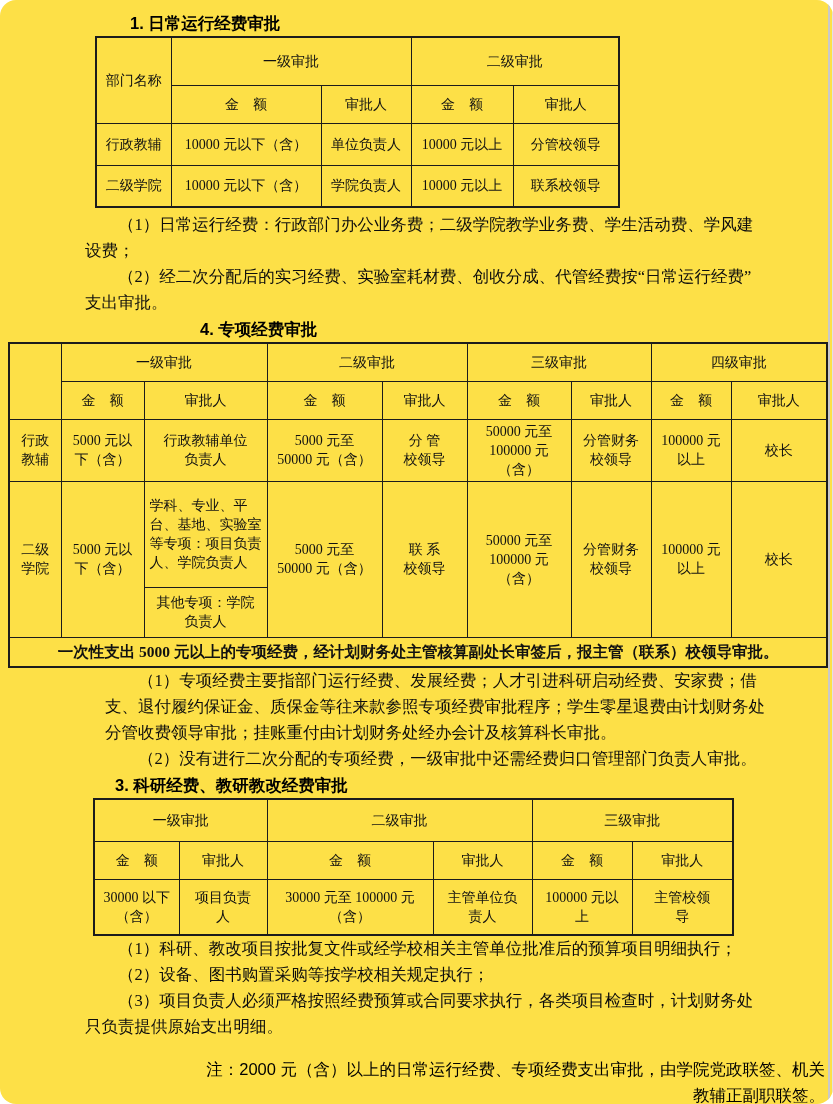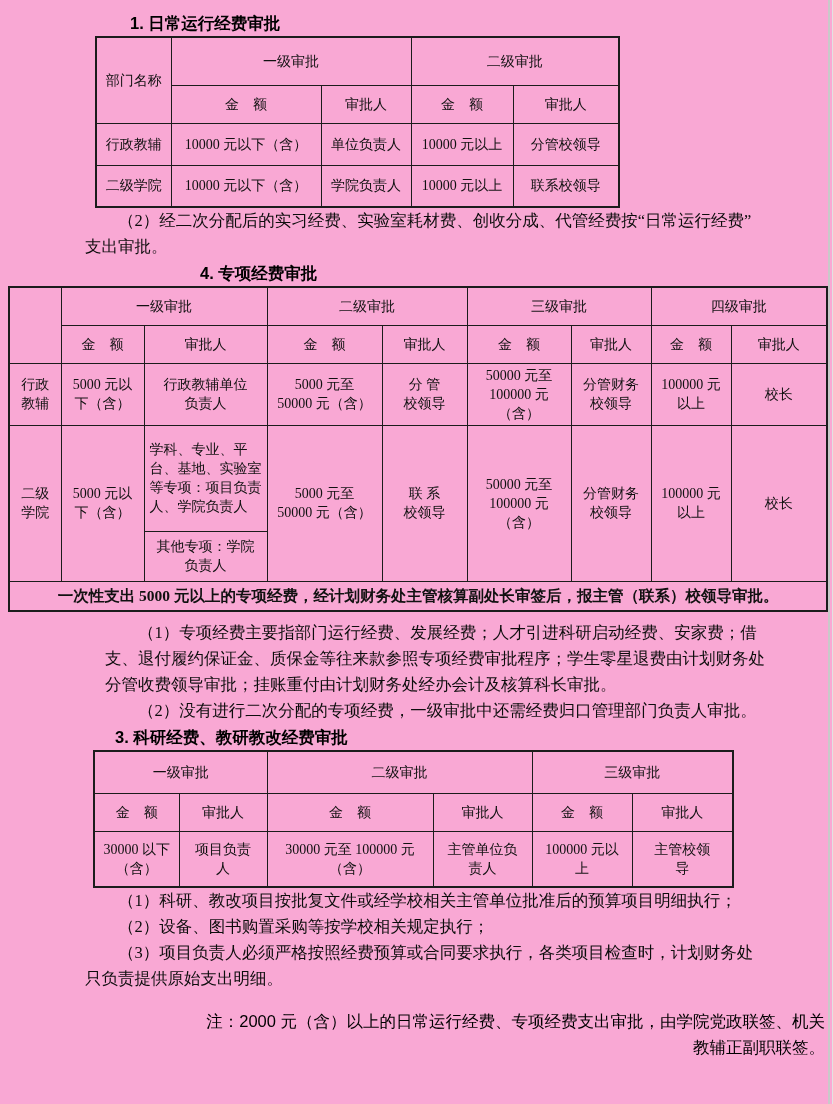--- a/index.html
+++ b/index.html
@@ -1,24 +1,25 @@
 <!DOCTYPE html>
 <html><head>
 <meta charset="utf-8">
 <style>
   * { box-sizing: border-box; }
   html,body { margin:0; padding:0; background:#ffffff; }
   .page {
     position: relative;
     width: 833px;
     height: 1104px;
-    background: #f9a8d4;
+    background: #fde047;
     overflow: hidden;
     color: #111;
     font-family: "Liberation Serif", "DejaVu Serif", serif;
+    border-radius: 16px;
   }
   .heading {
     font-family: "Liberation Sans", "DejaVu Sans", sans-serif;
     font-weight: bold;
     font-size: 16.5px;
     line-height: 22px;
     color: #000;
   }
   .h1 { margin: 12px 0 0 130px; }
   .h2 { margin: 2px 0 0 200px; }
@@ -50,21 +51,21 @@
   .note {
     margin: 0 0 0 85px;
     width: 740px;
     font-size: 16.5px;
     line-height: 26px;
     text-indent: 2em;
     white-space: pre-line;
     color: #0d0d0d;
   }
   .notes-1 { margin-top: 4px; }
-  .notes-2 { margin-top: 8px; margin-left: 105px; width: 720px; }
+  .notes-2 { margin-top: 0; margin-left: 105px; width: 720px; }
   .notes-3 { }
   .note-final {
     margin-top: 16px;
     font-family: "Liberation Sans", "DejaVu Sans", sans-serif;
     font-weight: normal;
     color: #000;
     text-align: right;
   }
   .page-edge {
     position: absolute;
@@ -116,20 +117,22 @@
       <tr style="height:42px">
         <td>二级学院</td>
         <td>10000 元以下（含）</td>
         <td>学院负责人</td>
         <td>10000 元以上</td>
         <td>联系校领导</td>
       </tr>
     </tbody>
   </table>
 
+  <p class="note notes-1">（1）日常运行经费：行政部门办公业务费；二级学院教学业务费、学生活动费、学风建
+设费；</p>
   <p class="note">（2）经二次分配后的实习经费、实验室耗材费、创收分成、代管经费按“日常运行经费”
 支出审批。</p>
 
   <div class="heading h2">4. 专项经费审批</div>
 
   <table class="t2">
     <colgroup>
       <col style="width:52px">
         <col style="width:83px">
         <col style="width:123px">

